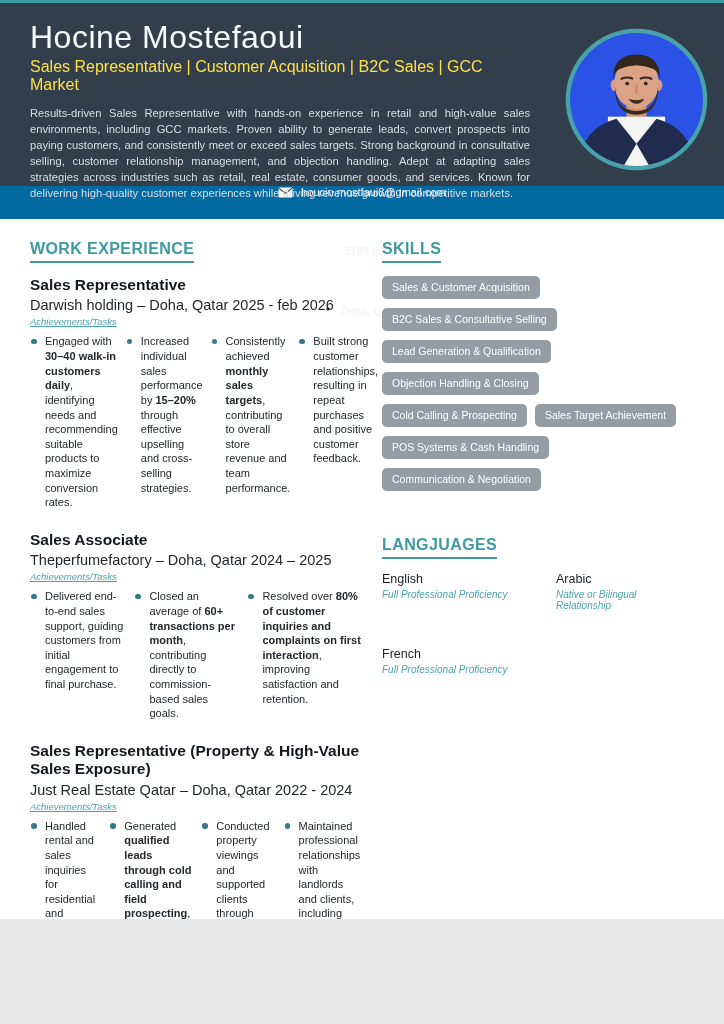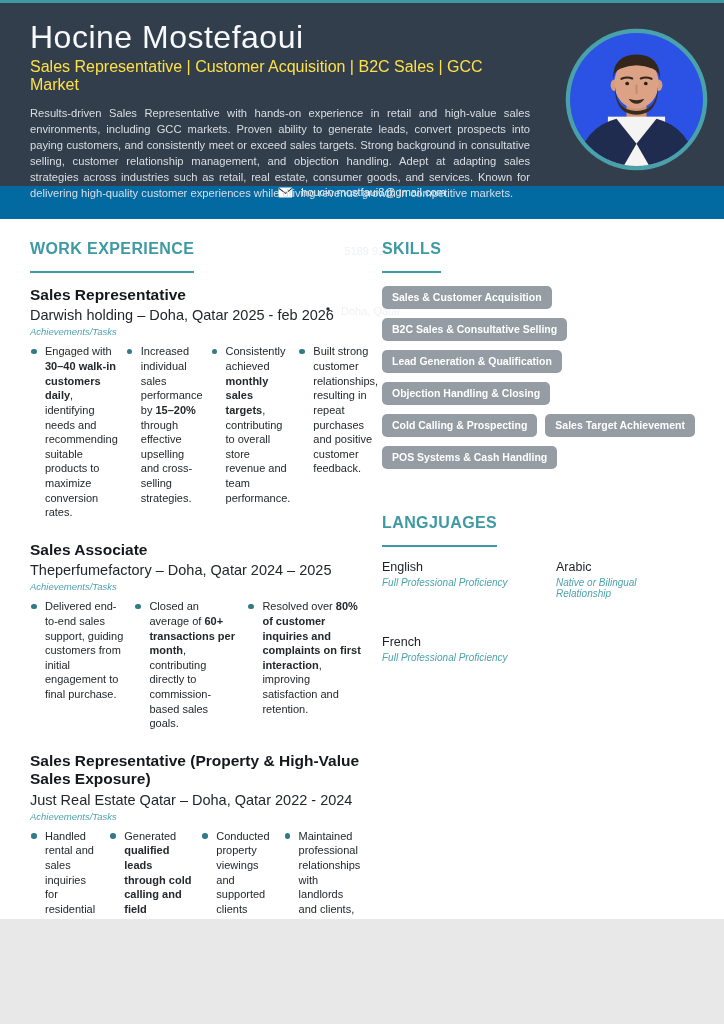--- a/index.html
+++ b/index.html
@@ -17,39 +17,39 @@
 
   
   .contact-bar { background: #0369a1; height: 33px; display: flex; align-items: center; justify-content: flex-start; gap: 46px; flex-direction: column; }
   .contact-item { display: flex; align-items: center; gap: 8px; color: #eef1f4; font-size: 11px; }
   .contact-item svg { display: block; }
 
   
   .body { display: grid; grid-template-columns: 332px 312px; column-gap: 20px; padding: 21px 30px 0; }
 
   h2.sec { color: #3d99a2; font-size: 16px; font-weight: bold; letter-spacing: .4px; margin: 0 0 13px;
-           border-bottom: 2.5px solid #3d99a2; padding-bottom: 13px; display: table; }
+           border-bottom: 2.5px solid #3d99a2; padding-bottom: 3px; display: table; }
 
   
   .job { margin-bottom: 21px; }
   .job h3 { font-size: 15.5px; font-weight: bold; margin: 0; color: #14181c; line-height: 1.18; }
   .company { font-size: 14.5px; color: #23272b; margin: 2px 0 1px; line-height: 1.25; }
-  .ach { font-size: 9.5px; font-style: italic; color: #4da3ac; margin: 2px 0 7px; }
+  .ach { font-size: 9.5px; font-style: italic; color: #4da3ac; margin: 2px 0 7px; text-decoration: underline; }
   .bullets { list-style: none; margin: 0; padding: 0; display: flex; flex-direction: row; gap: 8px; }
   .bullets li { position: relative; padding-left: 15px; font-size: 11px; line-height: 1.33; color: #24282c; }
   .bullets li::before { content: ""; position: absolute; left: 1px; top: 4.5px; width: 5.5px; height: 5.5px; border-radius: 50%; background: #33798a; }
   .bullets strong { font-weight: bold; }
 
   
   .edu { margin-top: 37px; }
   .degree { font-size: 15.5px; font-weight: bold; color: #14181c; margin: 0 0 3px; }
 
   
   .pill-rows { display: flex; flex-direction: column; gap: 9px; }
-  .pill-row { display: flex; gap: 8px; font-weight: bold; }
+  .pill-row { display: flex; gap: 8px; }
   .pill { background: #959ca4; color: #ffffff; font-size: 10.5px; padding: 5px 10px 6px; border-radius: 5px; white-space: nowrap; line-height: 1.15; }
 
   
   .langs { margin-top: 45px; }
   .lang-grid { display: grid; grid-template-columns: 1fr 1fr; row-gap: 18px; column-gap: 10px; gap: 36px; }
   .lang-name { font-size: 12.5px; color: #1d2125; }
   .lang-level { font-size: 10px; font-style: italic; color: #4da3ac; margin-top: 3px; }
 </style>
 </head>
 <body>
@@ -181,20 +181,23 @@
             <div class="pill-row">
               <span class="pill">Objection Handling &amp; Closing</span>
             </div>
             <div class="pill-row">
               <span class="pill">Cold Calling &amp; Prospecting</span>
               <span class="pill">Sales Target Achievement</span>
             </div>
             <div class="pill-row">
               <span class="pill">POS Systems &amp; Cash Handling</span>
             </div>
+            <div class="pill-row">
+              <span class="pill">Communication &amp; Negotiation</span>
+            </div>
           </div>
       </section>
 
       <section class="langs">
         <h2 class="sec">LANGJUAGES</h2>
         <div class="lang-grid">
   <div class="lang">
     <div class="lang-name">English</div>
     <div class="lang-level">Full Professional Proficiency</div>
   </div>

